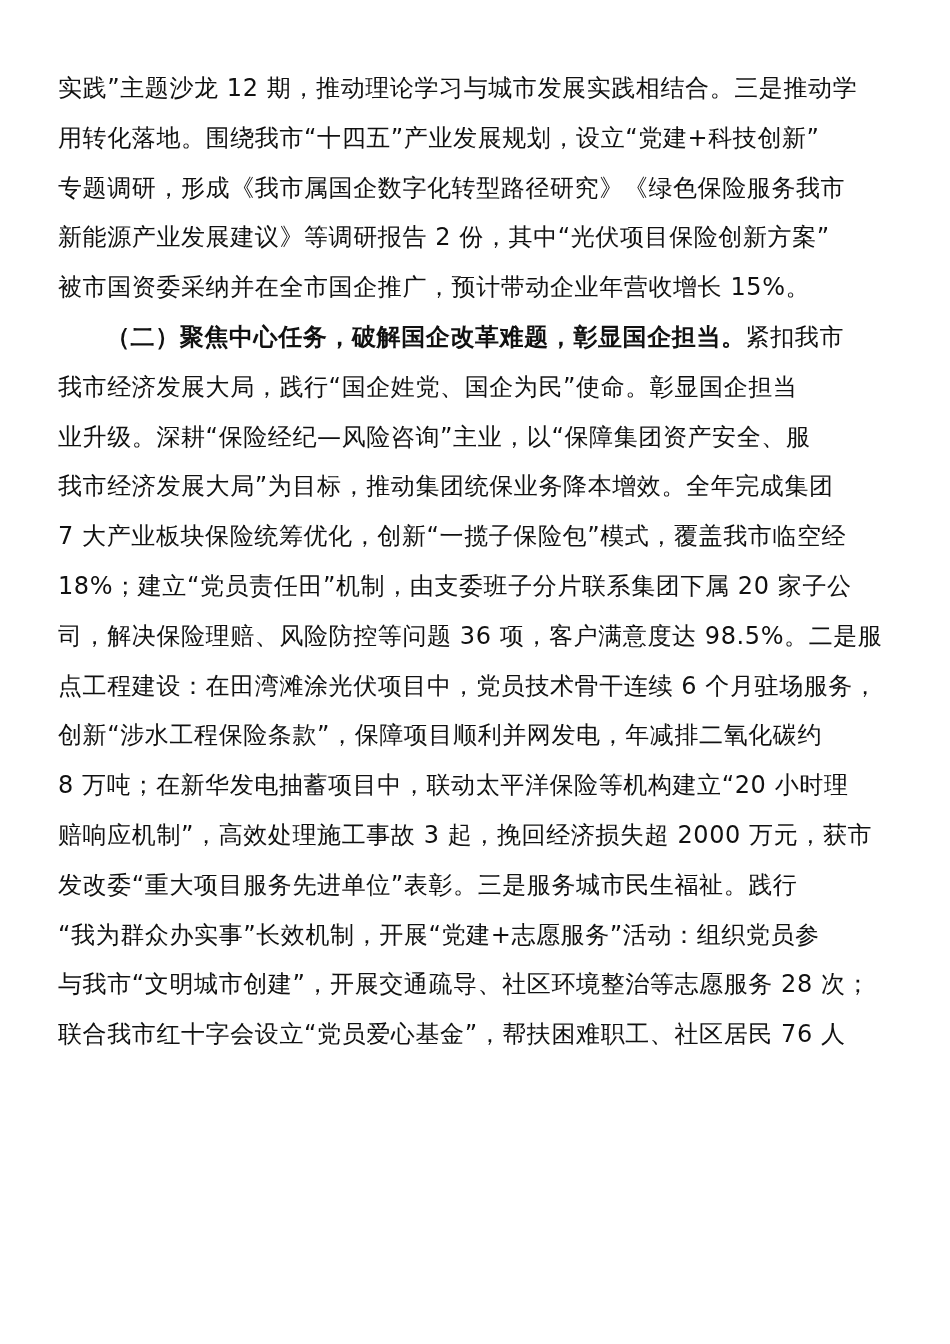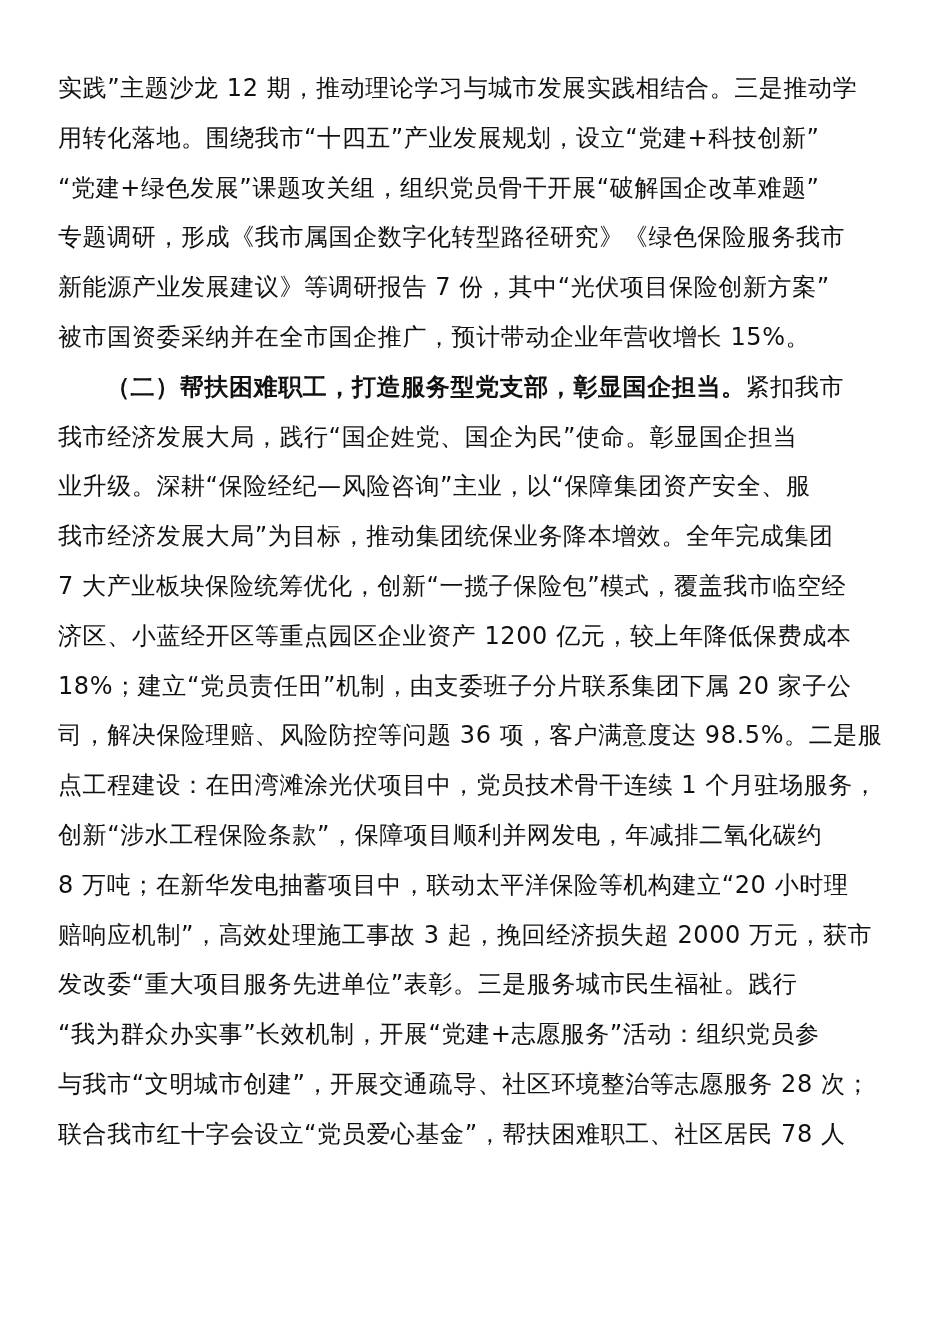--- a/index.html
+++ b/index.html
@@ -17,36 +17,34 @@
   }
   .heading-bold { font-weight: bold; }
 </style>
 </head>
 <body>
 
 <div class="page">
   <div class="body-text">
     <div class="line">实践”主题沙龙 12 期，推动理论学习与城市发展实践相结合。三是推动学</div>
     <div class="line">用转化落地。围绕我市“十四五”产业发展规划，设立“党建+科技创新”</div>
-    <div class="line">“党建+绿色发展”课题攻关组，组织党员骨干开展“破解国企改革难题”</div>
     <div class="line">专题调研，形成《我市属国企数字化转型路径研究》《绿色保险服务我市</div>
-    <div class="line">新能源产业发展建议》等调研报告 7 份，其中“光伏项目保险创新方案”</div>
+    <div class="line">新能源产业发展建议》等调研报告 2 份，其中“光伏项目保险创新方案”</div>
     <div class="line">被市国资委采纳并在全市国企推广，预计带动企业年营收增长 15%。</div>
     <div class="line" style="padding-left:48px;">
-      <span class="heading-bold">（二）帮扶困难职工，打造服务型党支部，彰显国企担当。</span><span>紧扣我市</span>
+      <span class="heading-bold">（二）聚焦中心任务，破解国企改革难题，彰显国企担当。</span><span>紧扣我市</span>
     </div>
     <div class="line">我市经济发展大局，践行“国企姓党、国企为民”使命。彰显国企担当</div>
     <div class="line">业升级。深耕“保险经纪—风险咨询”主业，以“保障集团资产安全、服</div>
     <div class="line">我市经济发展大局”为目标，推动集团统保业务降本增效。全年完成集团</div>
     <div class="line">7 大产业板块保险统筹优化，创新“一揽子保险包”模式，覆盖我市临空经</div>
-    <div class="line">济区、小蓝经开区等重点园区企业资产 1200 亿元，较上年降低保费成本</div>
     <div class="line">18%；建立“党员责任田”机制，由支委班子分片联系集团下属 20 家子公</div>
     <div class="line">司，解决保险理赔、风险防控等问题 36 项，客户满意度达 98.5%。二是服</div>
-    <div class="line">点工程建设：在田湾滩涂光伏项目中，党员技术骨干连续 1 个月驻场服务，</div>
+    <div class="line">点工程建设：在田湾滩涂光伏项目中，党员技术骨干连续 6 个月驻场服务，</div>
     <div class="line">创新“涉水工程保险条款”，保障项目顺利并网发电，年减排二氧化碳约</div>
     <div class="line">8 万吨；在新华发电抽蓄项目中，联动太平洋保险等机构建立“20 小时理</div>
     <div class="line">赔响应机制”，高效处理施工事故 3 起，挽回经济损失超 2000 万元，获市</div>
     <div class="line">发改委“重大项目服务先进单位”表彰。三是服务城市民生福祉。践行</div>
     <div class="line">“我为群众办实事”长效机制，开展“党建+志愿服务”活动：组织党员参</div>
     <div class="line">与我市“文明城市创建”，开展交通疏导、社区环境整治等志愿服务 28 次；</div>
-    <div class="line">联合我市红十字会设立“党员爱心基金”，帮扶困难职工、社区居民 78 人</div>
+    <div class="line">联合我市红十字会设立“党员爱心基金”，帮扶困难职工、社区居民 76 人</div>
   </div>
 </div>
 
 </body></html>

